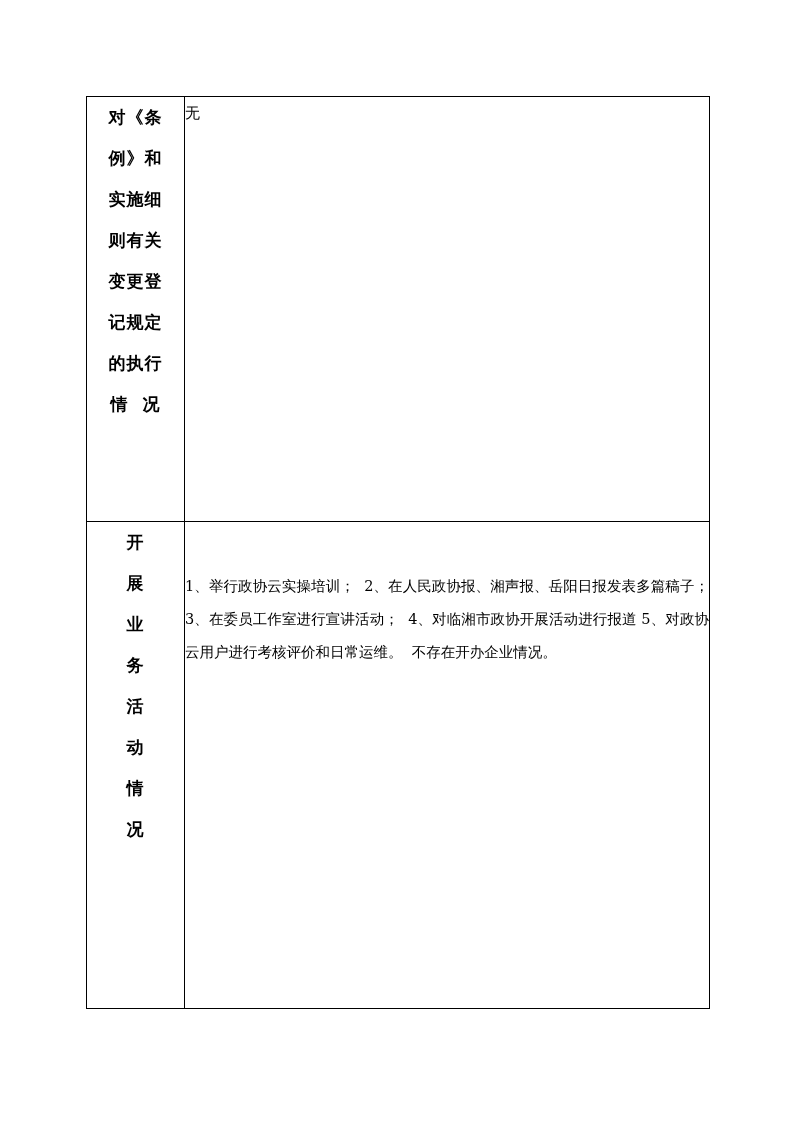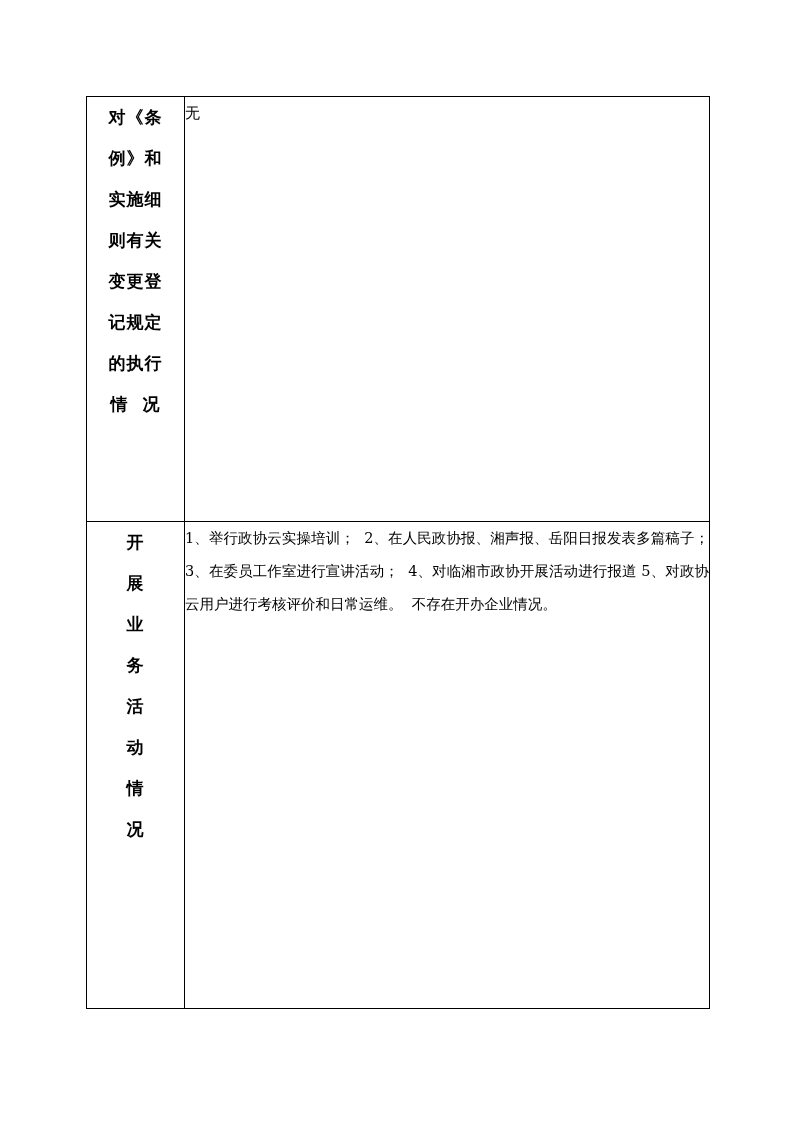--- a/index.html
+++ b/index.html
@@ -66,20 +66,21 @@
   .row-a .label-cell,
   .row-a .content-cell {
     height: 424px;
   }
   .row-b .label-cell,
   .row-b .content-cell {
     height: 486px;
   }
   .content-small {
     font-size: 14.5px;
+    margin-top: 48px;
   }
 </style>
 </head>
 <body>
 
 <div class="page">
   <table class="doc-table">
     <tbody>
       <tr class="row-a">
         <td class="label-cell">

